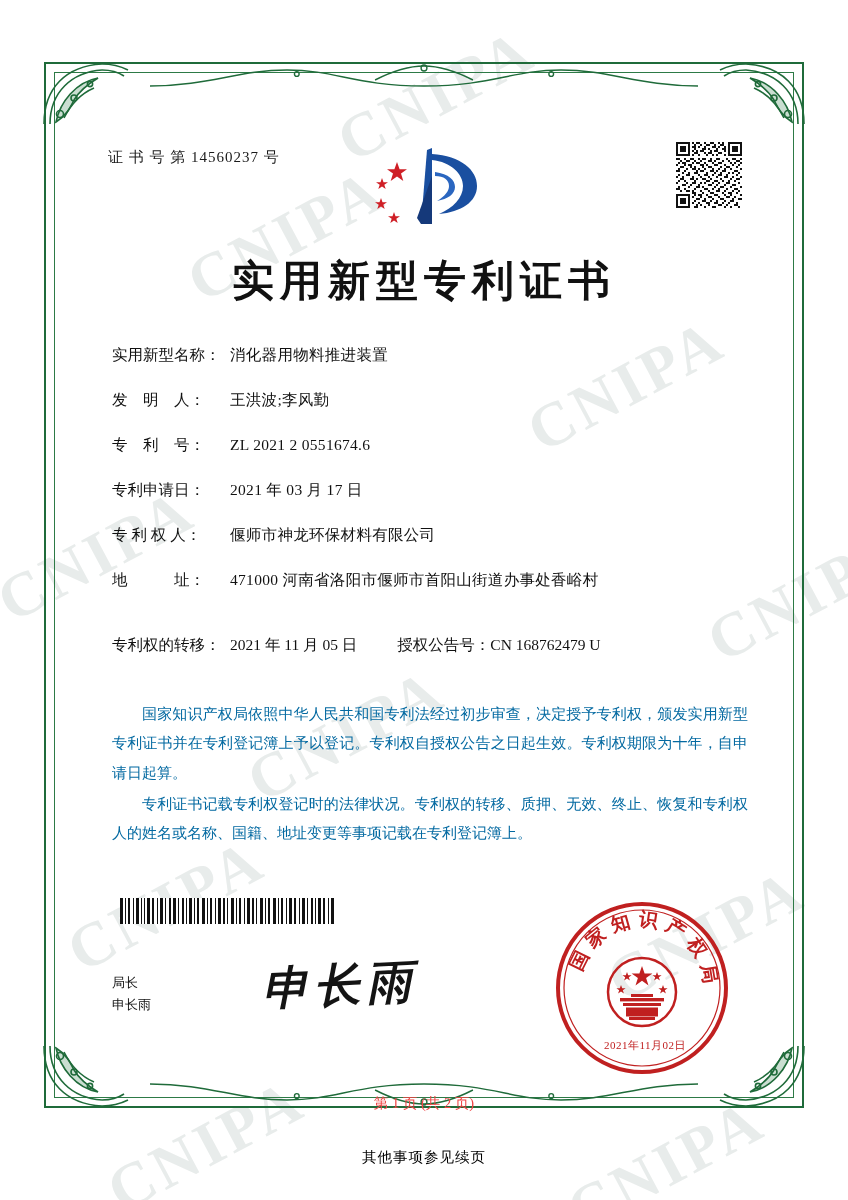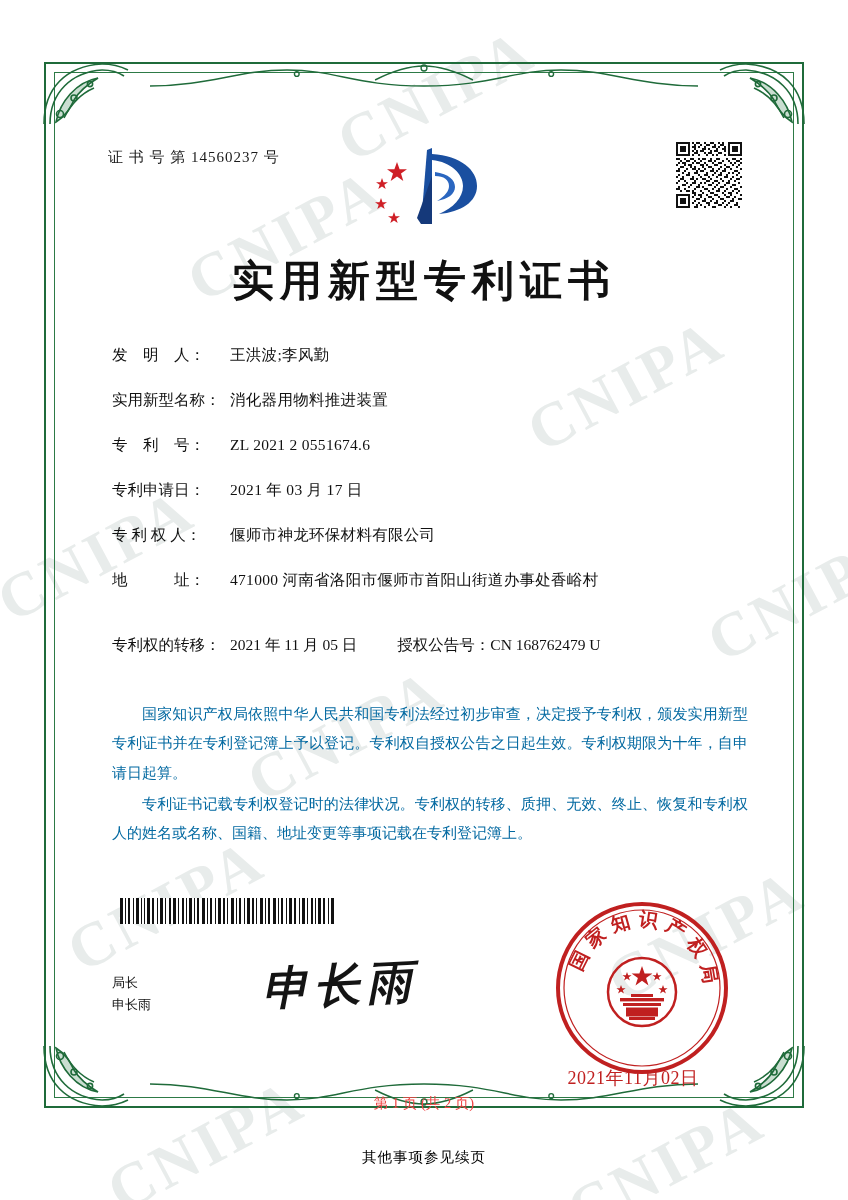--- a/index.html
+++ b/index.html
@@ -206,28 +206,27 @@
 
   .seal {
     position: absolute;
     right: 118px;
     top: 900px;
     width: 176px;
     height: 176px;
   }
   .seal-date {
     position: absolute;
-    right: 130px;
+    right: 118px;
     top: 1038px;
     width: 170px;
     text-align: center;
-    font-size: 18px;
+    font-size: 11px;
     color: #c02020;
     letter-spacing: 0.5px;
-    margin-top: 28px;
   }
 
   .page-num {
     position: absolute;
     left: 0; right: 0;
     top: 1094px;
     text-align: center;
     font-size: 14.5px;
     color: #ef4444;
   }
@@ -621,26 +620,26 @@
           <polygon points="32,52 33.5,56.2 38,56.2 34.3,58.8 35.7,63 32,60.4 28.3,63 29.7,58.8 26,56.2 30.5,56.2"></polygon>
           <polygon points="45,66 46.5,70.2 51,70.2 47.3,72.8 48.7,77 45,74.4 41.3,77 42.7,72.8 39,70.2 43.5,70.2"></polygon>
         </g>
       </svg>
     </div>
 
     <div class="title">实用新型专利证书</div>
 
     <div class="fields">
       <div class="field">
+        <div class="lbl">实用新型名称：</div>
+        <div class="val">消化器用物料推进装置</div>
+      </div>
+      <div class="field">
         <div class="lbl">发　明　人：</div>
         <div class="val">王洪波;李风勤</div>
-      </div>
-      <div class="field">
-        <div class="lbl">实用新型名称：</div>
-        <div class="val">消化器用物料推进装置</div>
       </div>
       <div class="field">
         <div class="lbl">专　利　号：</div>
         <div class="val">ZL 2021 2 0551674.6</div>
       </div>
       <div class="field">
         <div class="lbl">专利申请日：</div>
         <div class="val">2021 年 03 月 17 日</div>
       </div>
       <div class="field">

